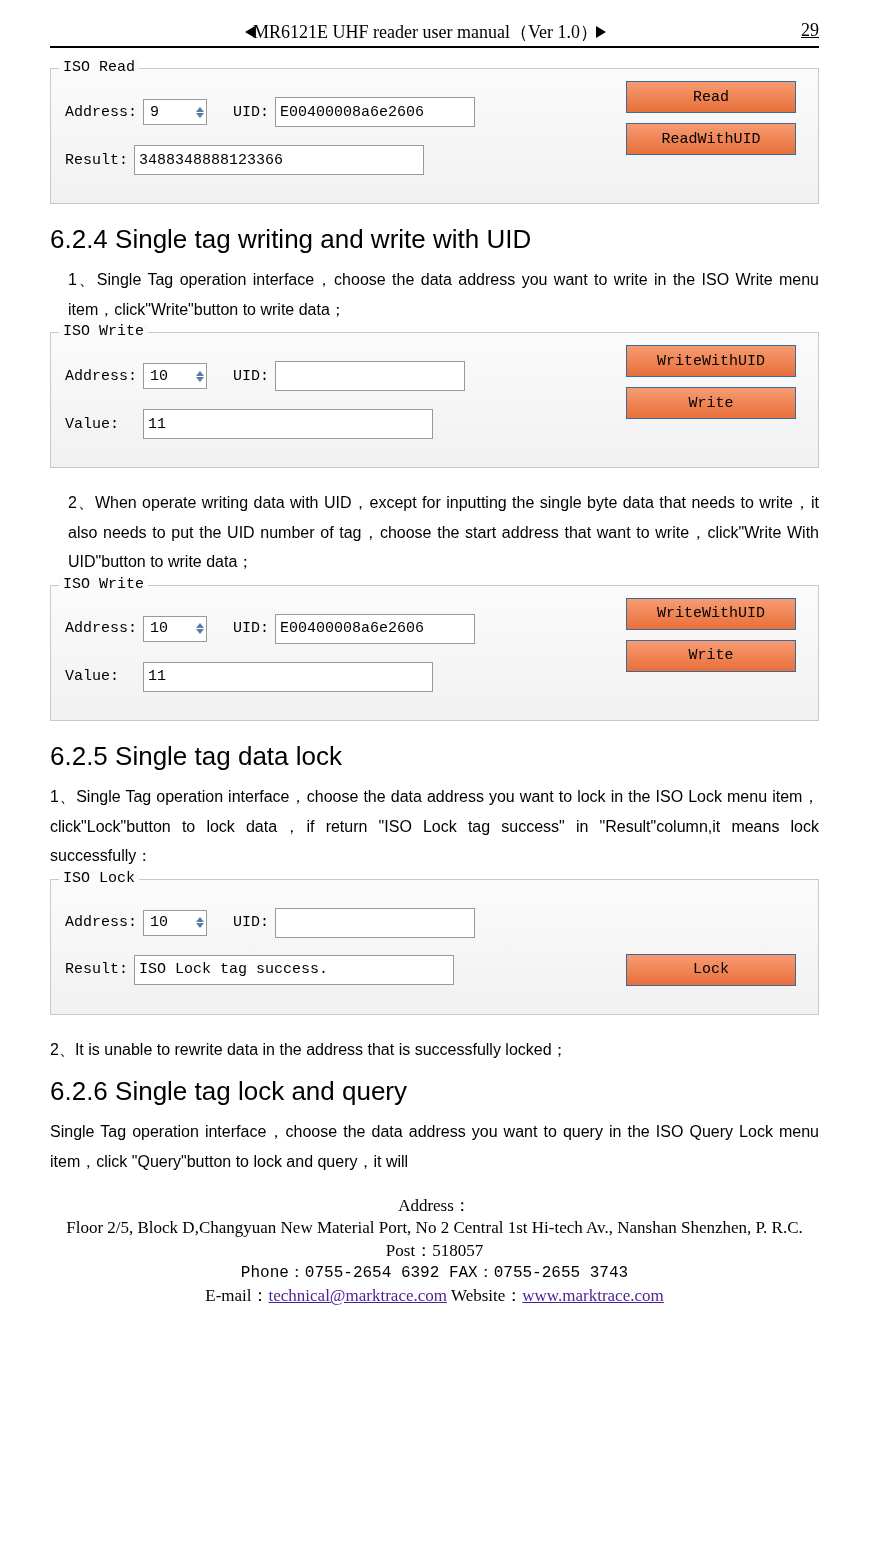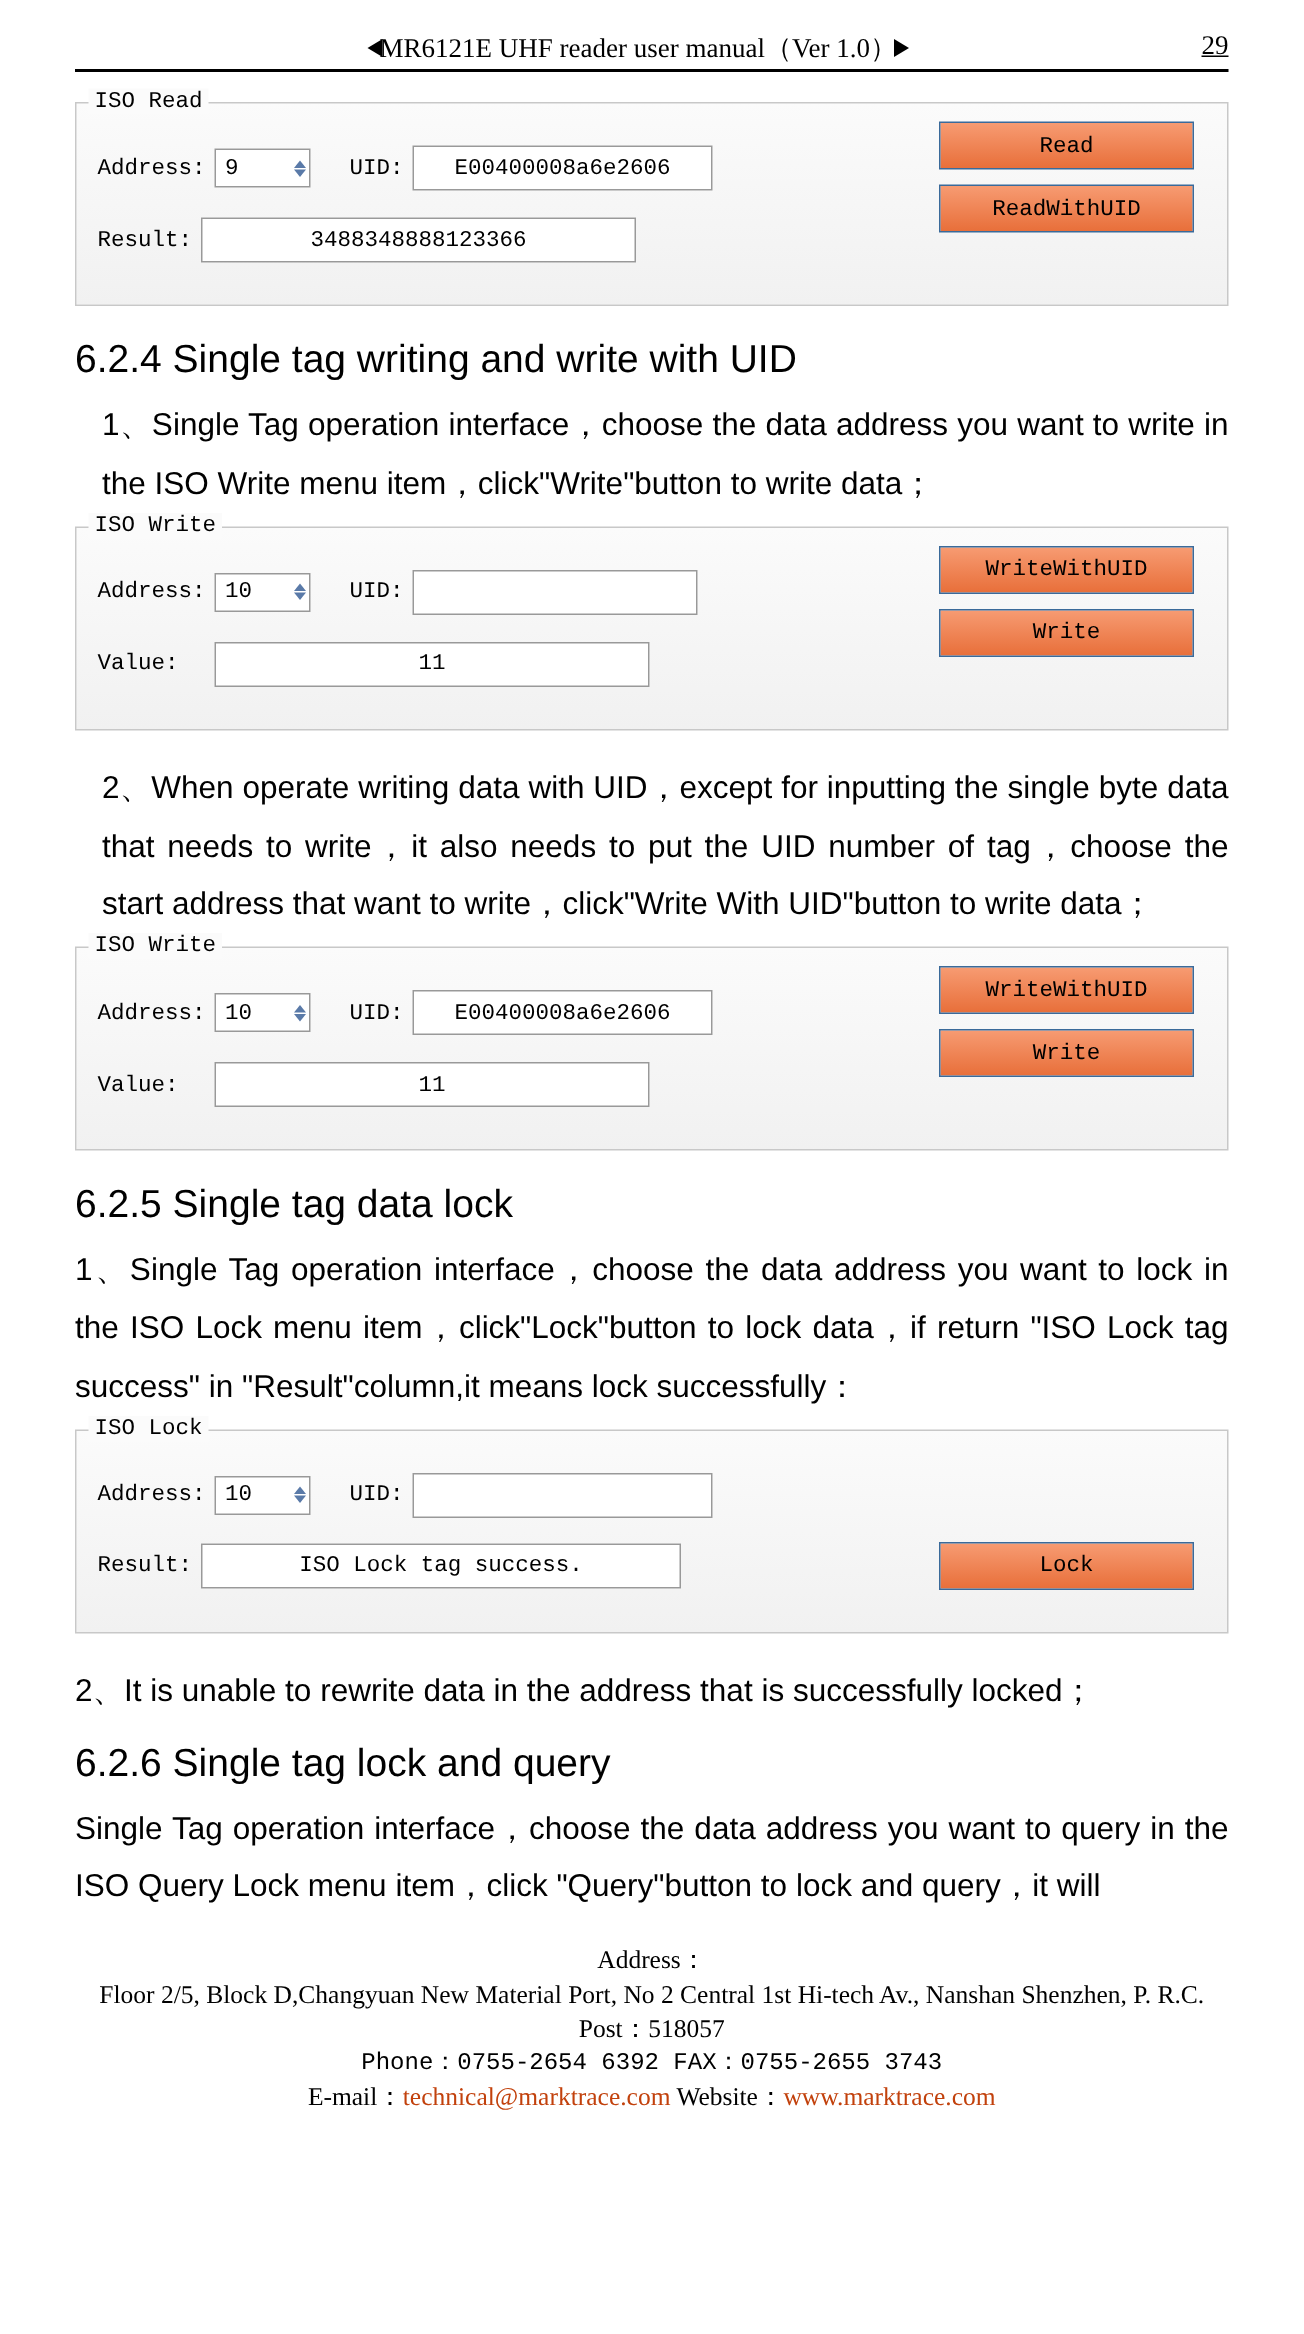--- a/index.html
+++ b/index.html
@@ -35,21 +35,21 @@
     }
     .gb-title{
       position:absolute; top:-10px; left:8px;
       background:#fbfbfb; padding:0 4px;
       font-family:"Courier New", monospace; font-size:15px;
     }
     .row { display:flex; align-items:center; margin:16px 0; gap:6px; flex-wrap:nowrap;}
     .lbl { font-family:"Courier New", monospace; }
     .val-input{
       border:1px solid #999; background:#fff; height:24px; padding:2px 4px;
-      font-family:"Courier New", monospace; font-size:15px;text-align:center;
+      font-family:"Courier New", monospace; font-size:15px;
     }
     .spinner{
       border:1px solid #999; background:#fff; height:24px; width:54px;
       display:inline-flex; align-items:center; justify-content:space-between;
       padding:0 2px 0 6px; font-family:"Courier New",monospace;
     }
     .spin-btns{display:flex;flex-direction:column; gap:1px;}
     .spin-tri{width:0;height:0;border-left:4px solid transparent;border-right:4px solid transparent;}
     .up{border-bottom:5px solid #5a7aa8;}
     .down{border-top:5px solid #5a7aa8;}
@@ -59,30 +59,30 @@
       color:#000; font-family:"Courier New",monospace;
       width:170px; height:32px; display:inline-flex;
       align-items:center; justify-content:center; font-size:15px;
       box-sizing:border-box;
     }
     .btn-col{display:flex;flex-direction:column;gap:10px;margin-left:auto;}
     .two-row-box{display:flex;gap:14px;align-items:flex-start;}
     .left-cols{flex:1;}
     
     h2.sect{ font-size:26px; font-weight:normal; margin:12px 0 10px 0; }
-    p.body{ font-size:21px; line-height:1.85; margin:8px 0 8px 0; text-align:justify; }
+    p.body{ font-size:16px; line-height:1.85; margin:8px 0 8px 0; text-align:justify; }
     .indent{padding-left:18px;}
     
     .footer{
       font-family:"Times New Roman",serif;
       text-align:center; font-size:17px; line-height:1.35;
       margin-top:18px;
     }
     .footer .sm{font-size:16px;font-family:"Courier New",monospace;}
-    .link{color:#c2410c;}
+    .link{color:#4c1d95;text-decoration:underline;}
   </style>
 </head>
 <body>
 
 <div class="header-bar">
   <span class="header-title"><span class="tri-left"></span><span>MR6121E UHF reader user manual（Ver 1.0）</span><span class="tri-right"></span></span>
   <span class="header-page">29</span>
 </div>
 
 <div class="groupbox">

